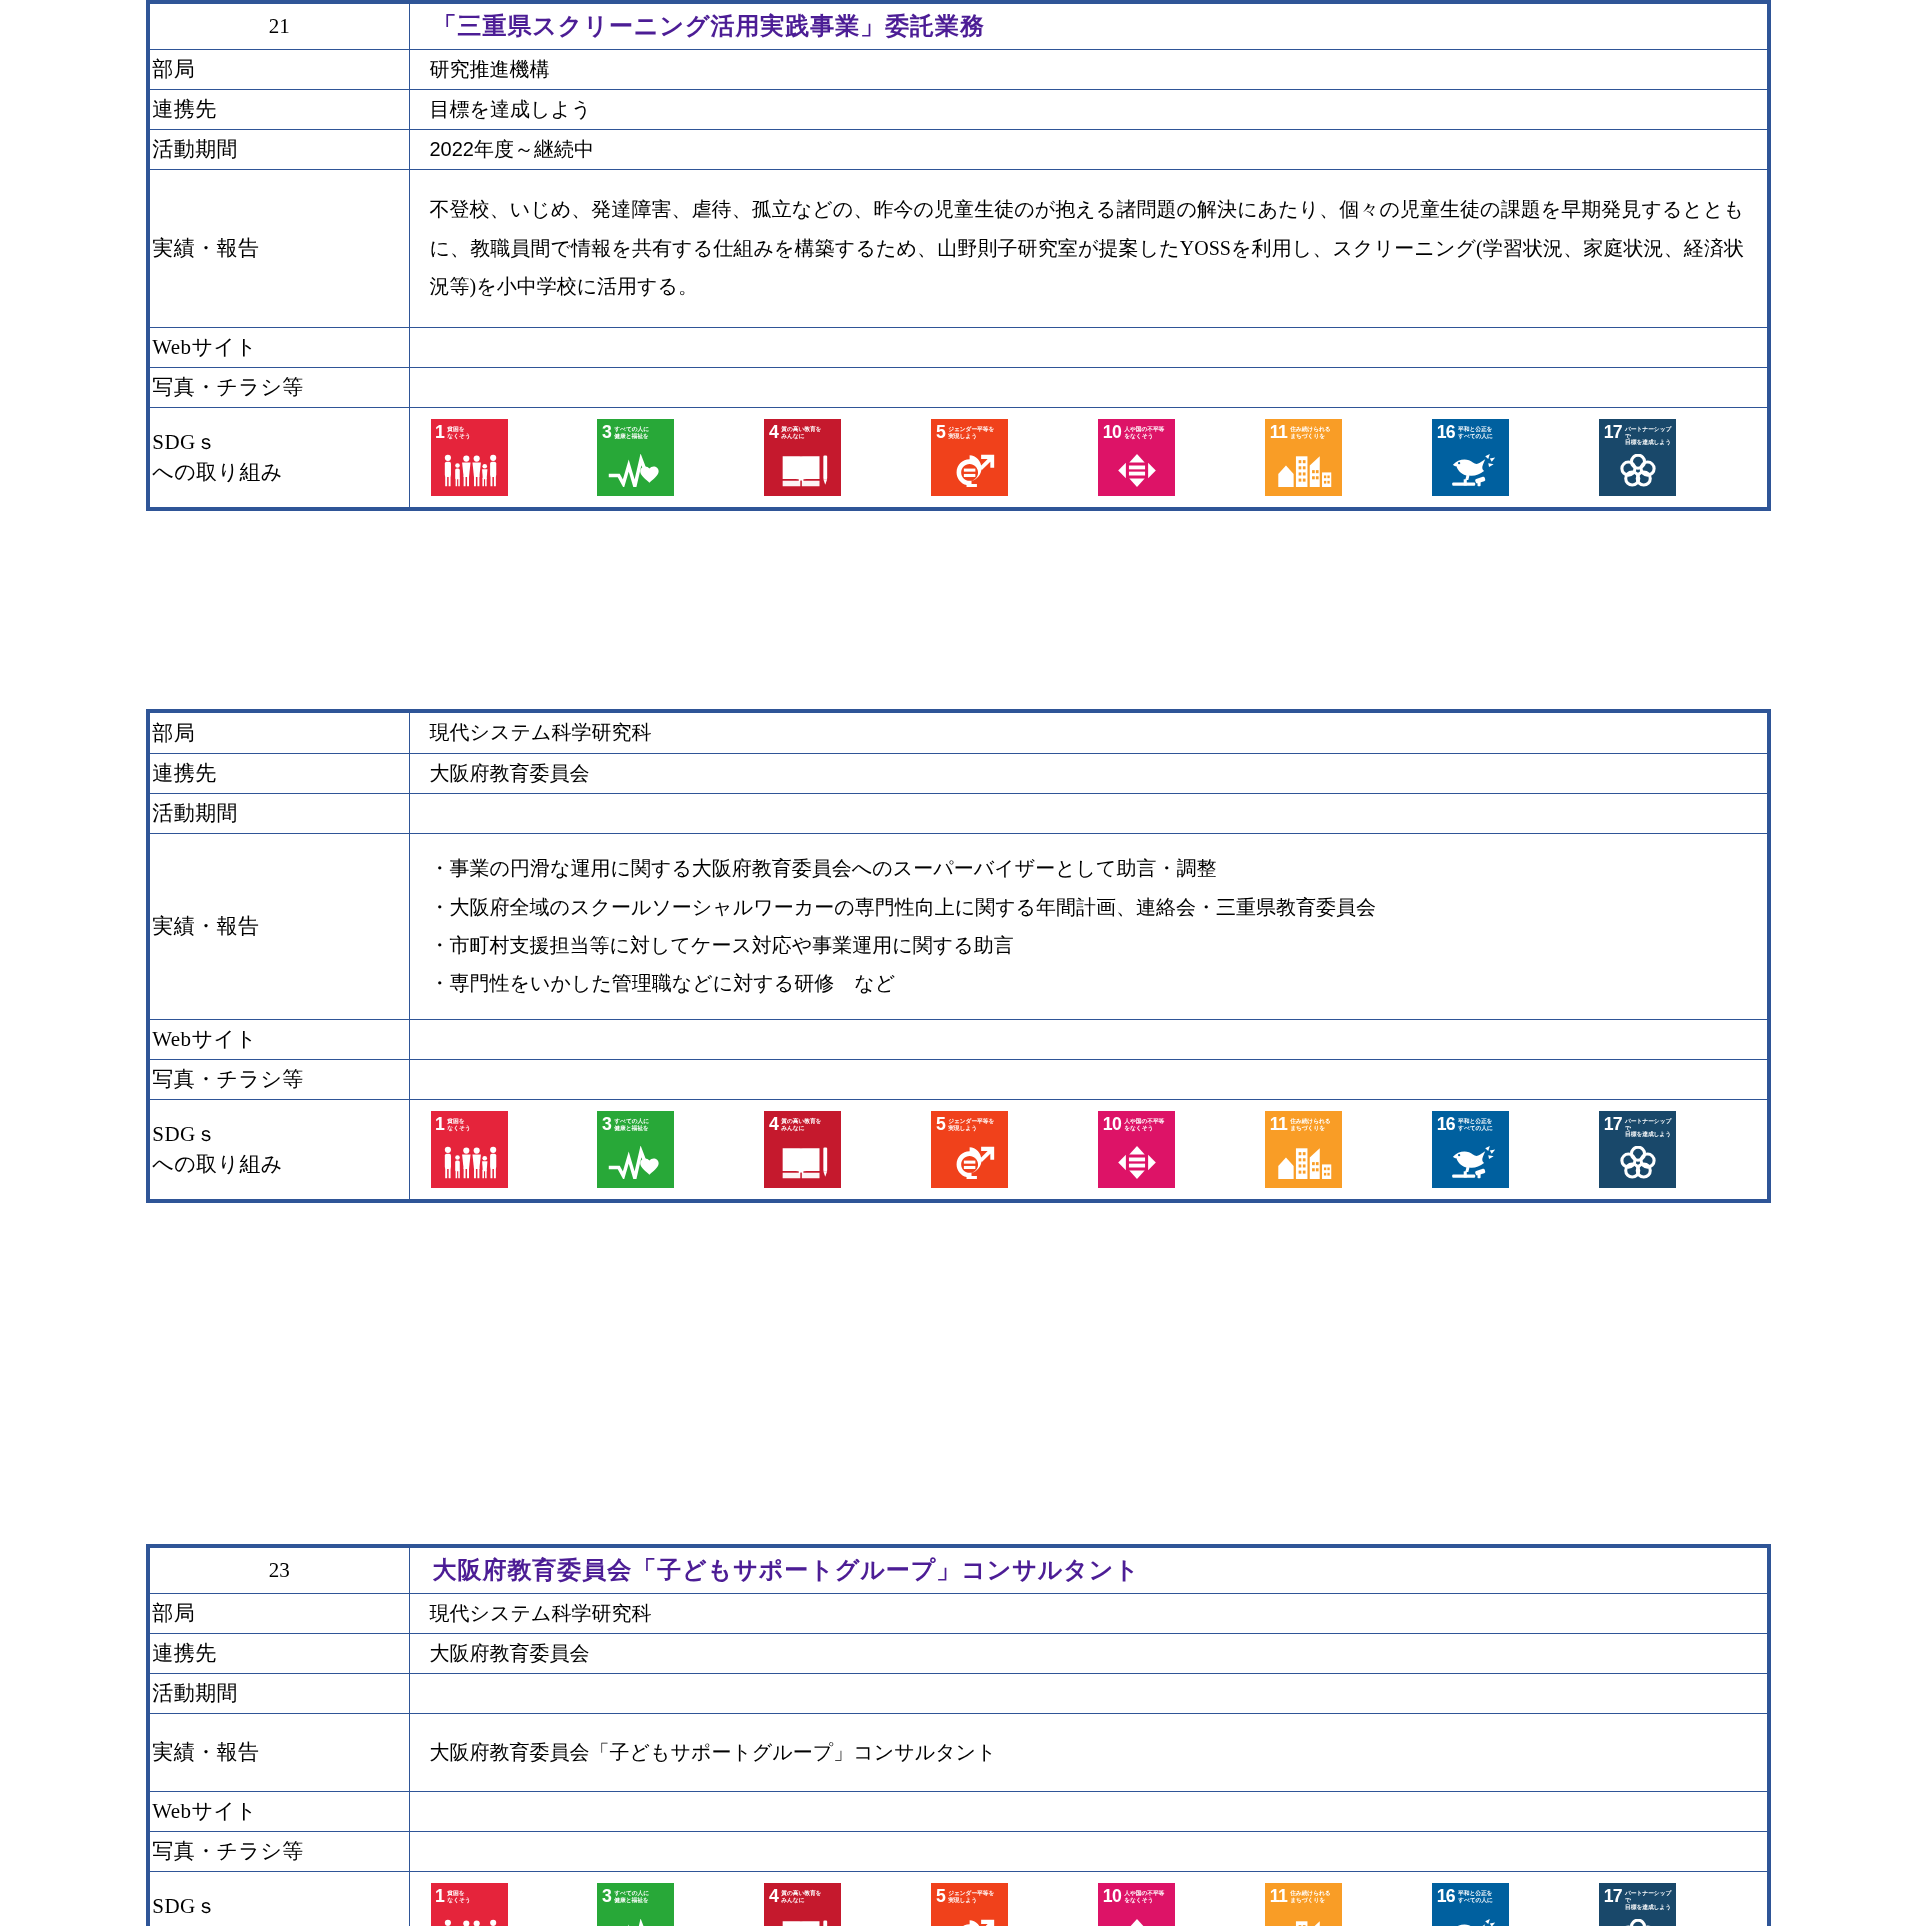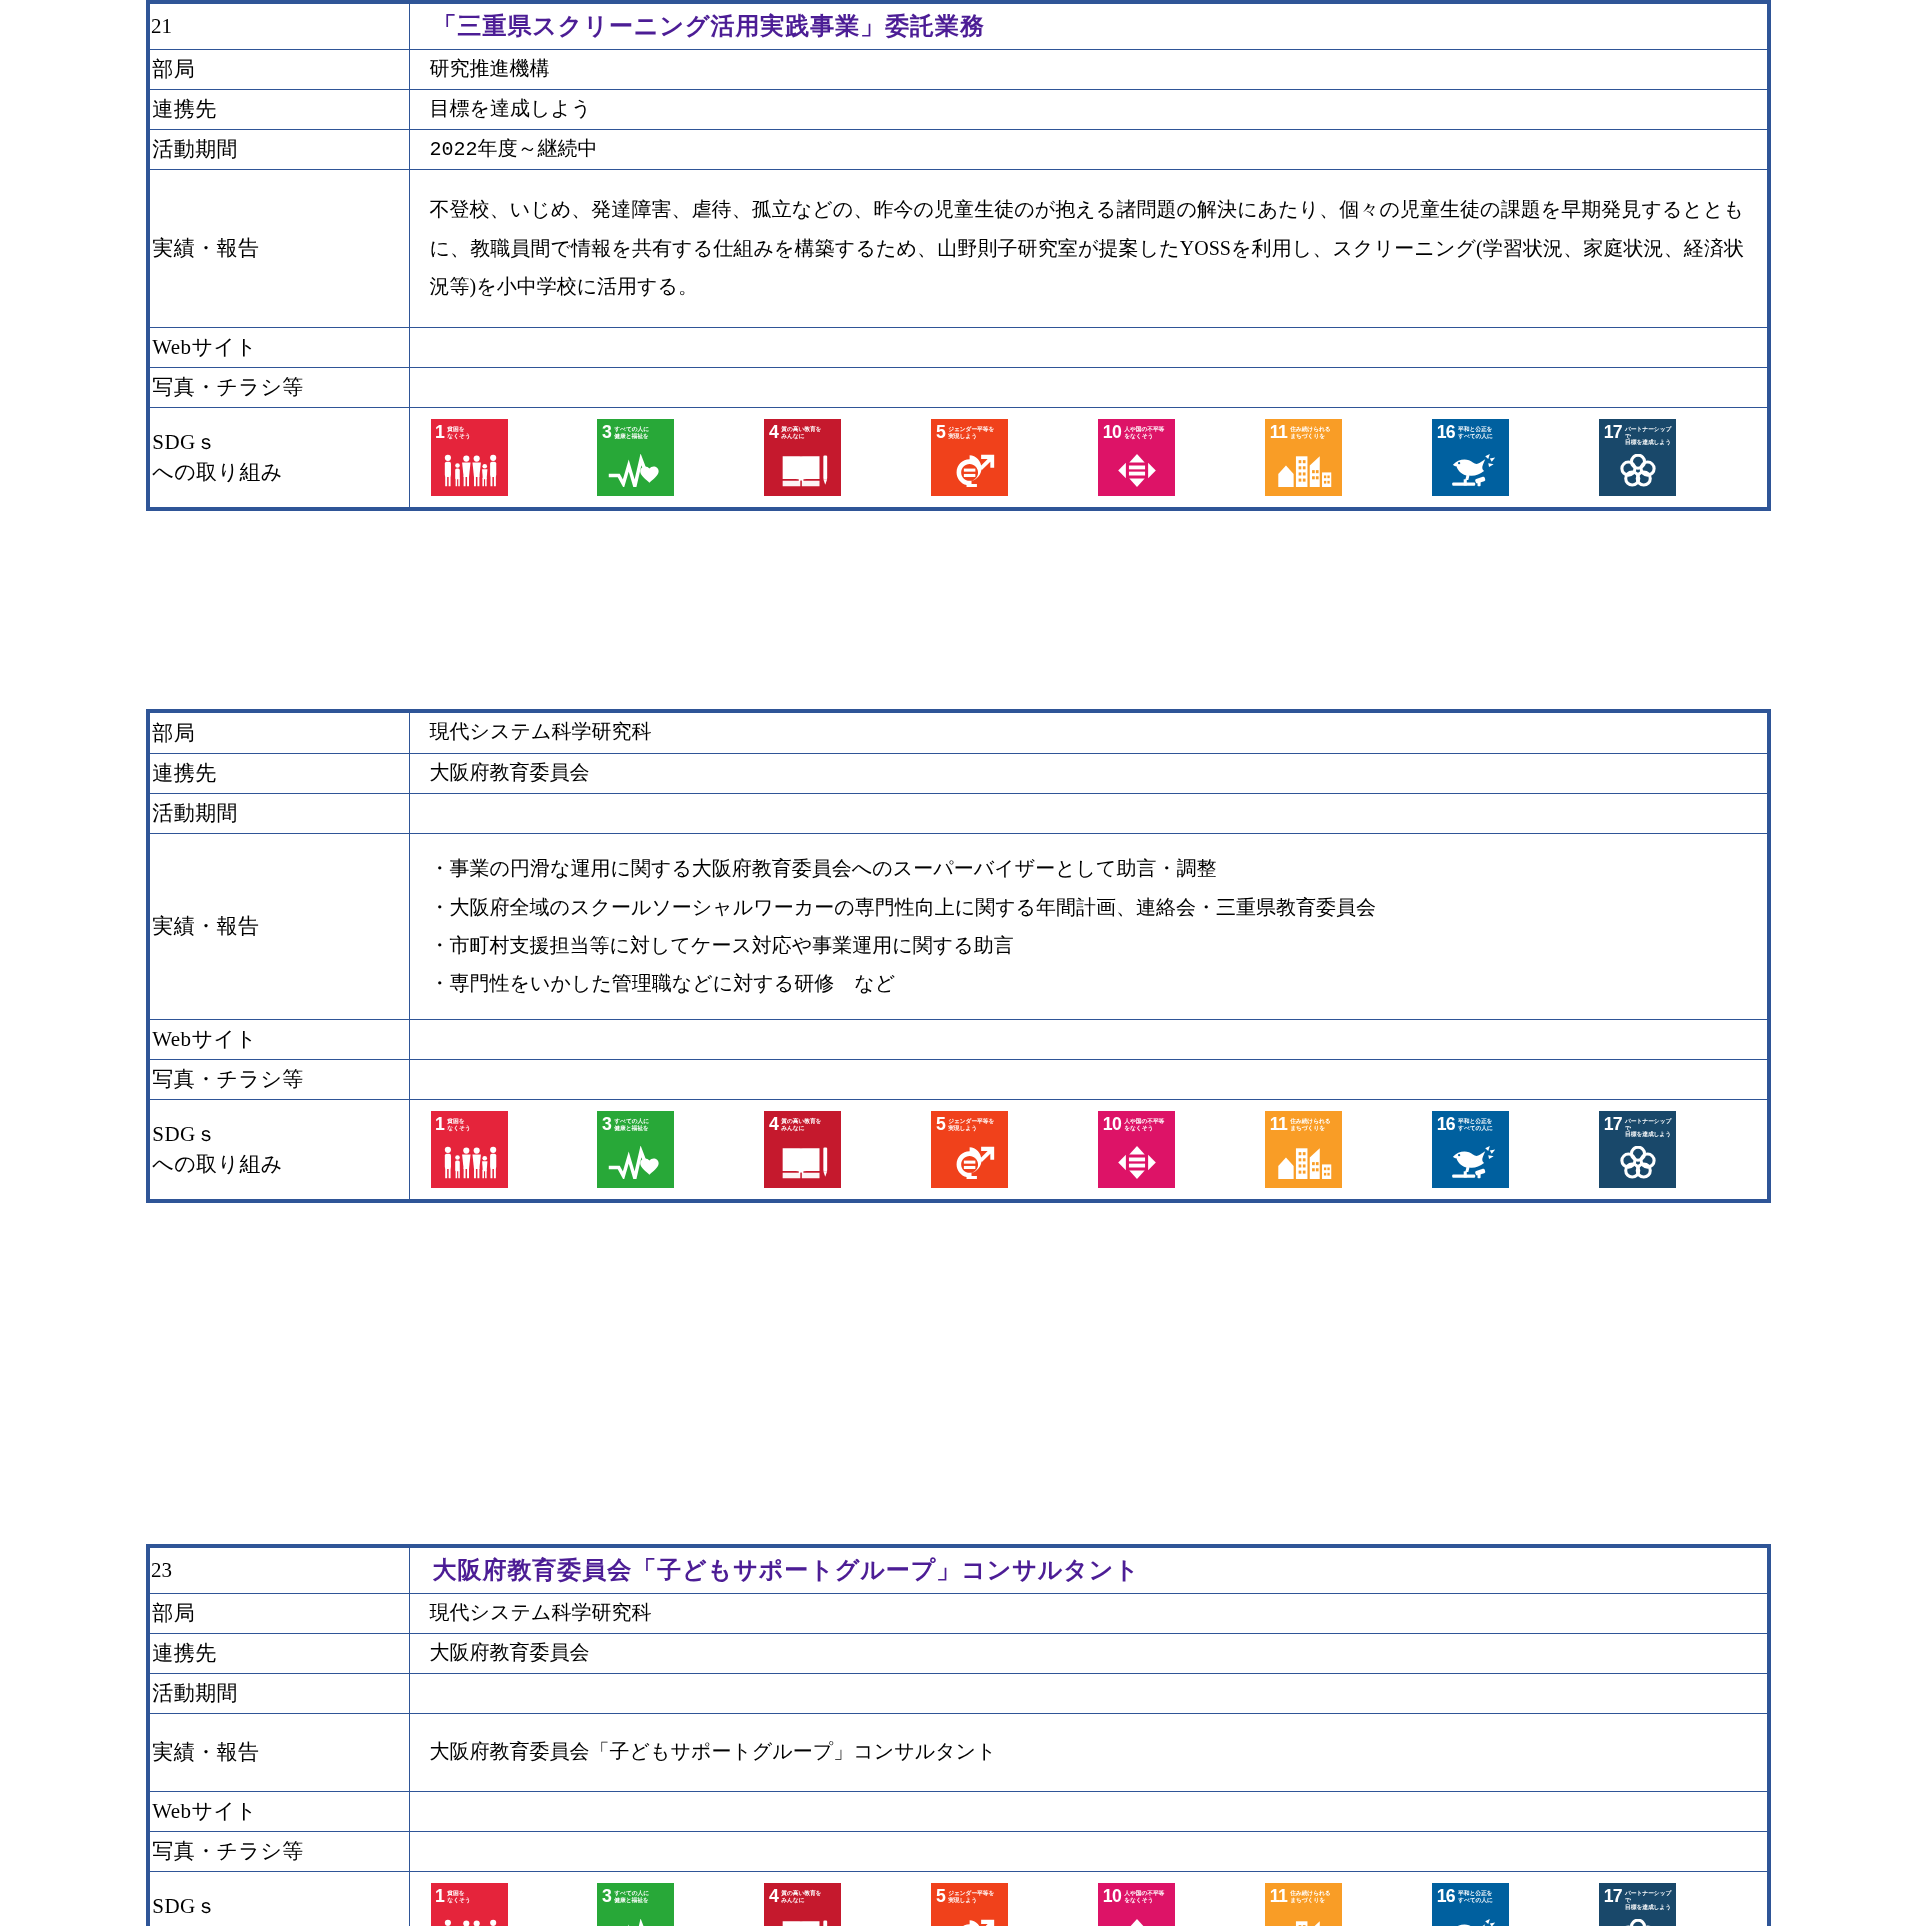--- a/index.html
+++ b/index.html
@@ -67,40 +67,40 @@
     line-height: 1.35;
     font-family: "Liberation Serif", "DejaVu Serif", serif;
     letter-spacing: 0.02em;
     padding: 3.9px 2.3px;
   }
   .cell-label.two-line {
     line-height: 1.45;
   }
 
   .cell-no {
-    text-align: left;
+    text-align: center;
     font-size: 21px;
     font-family: "Liberation Serif", "DejaVu Serif", serif;
   }
 
   .cell-title {
     font-size: 24px;
     font-weight: bold;
     color: #4c1d95;
     letter-spacing: 0.04em;
     padding-left: 23px;
     font-family: "Liberation Sans", "DejaVu Sans", sans-serif;
     white-space: nowrap;
   }
 
   .cell-value {
     font-size: 20px;
     padding: 3.1px 0 3.1px 20px;
     line-height: 1.55;
-    font-family: Liberation Mono, monospace;
+    font-family: Liberation Sans, sans-serif;
   }
 
   .cell-body {
     font-size: 20px;
     padding: 13px 23px 13px 20px;
     line-height: 1.92;
     text-align: justify;
     font-family: "Liberation Serif", "DejaVu Serif", serif;
   }
   .cell-body p {

